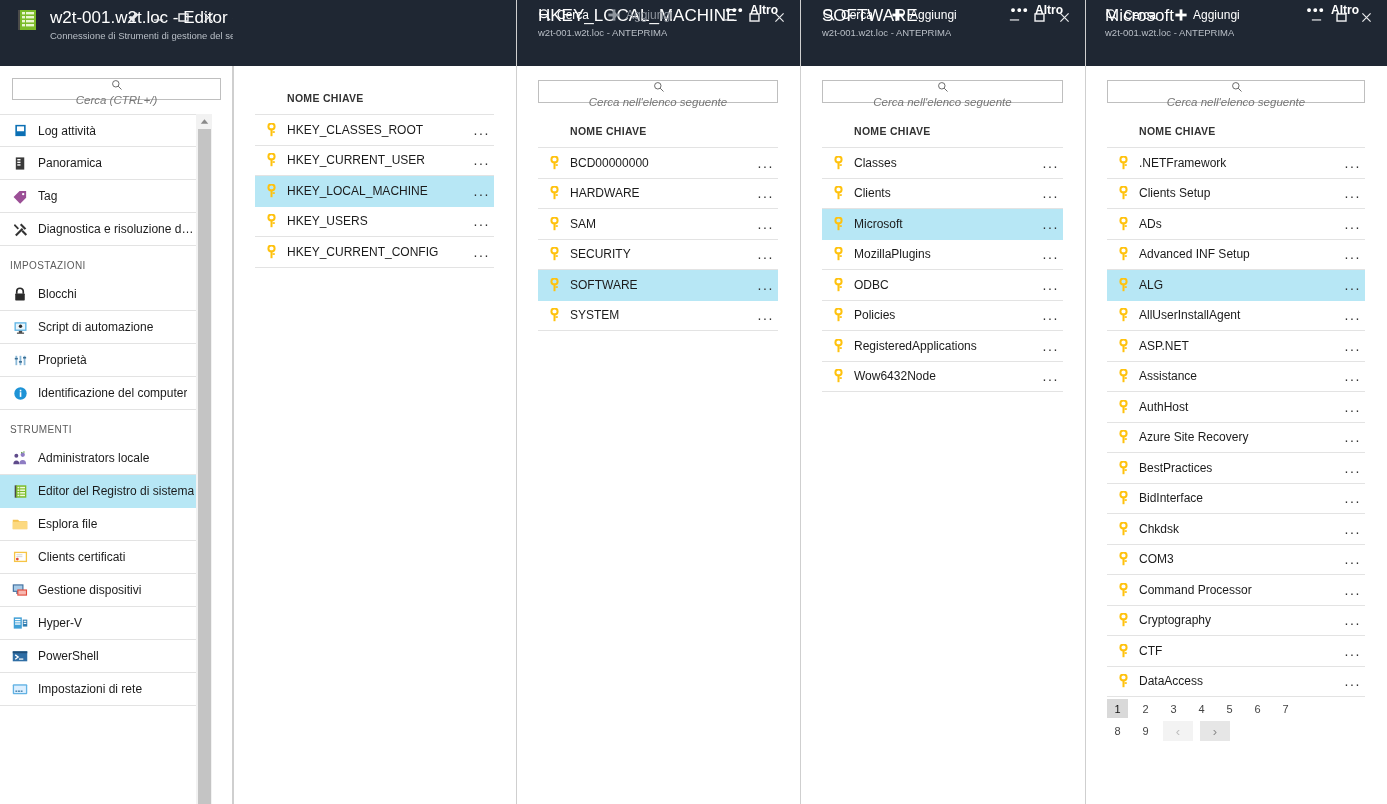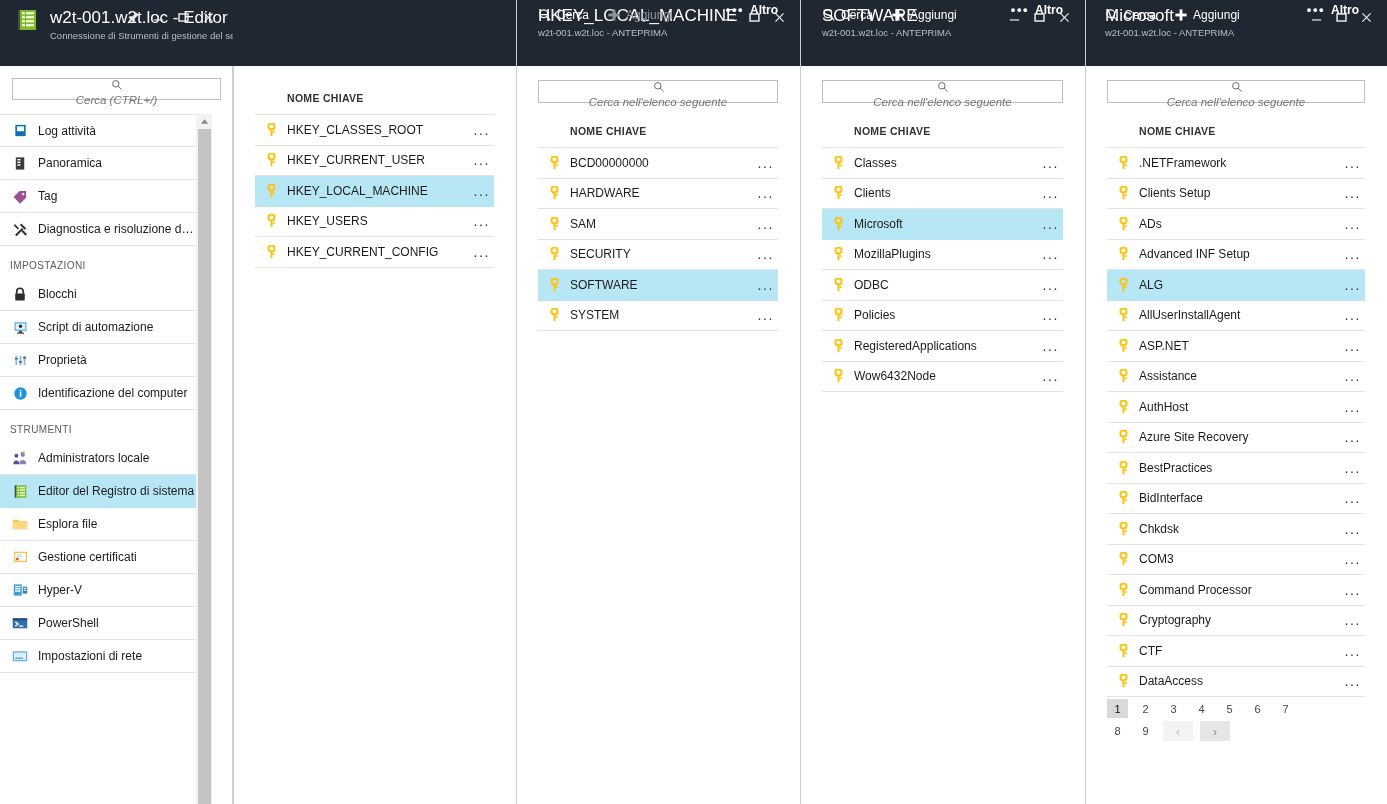--- a/index.html
+++ b/index.html
@@ -308,21 +308,33 @@
           <div class="navitem">
             <span class="ico">
               <svg width="15" height="14" viewBox="0 0 16 14">
                 <rect x="1" y="1.4" width="14" height="11" fill="#f6c445"></rect>
                 <rect x="2.4" y="2.8" width="11.2" height="8.2" fill="#fff"></rect>
                 <rect x="3.6" y="4" width="6.4" height="1.2" fill="#d8d8d8"></rect>
                 <rect x="3.6" y="6" width="6.4" height="1.2" fill="#d8d8d8"></rect>
                 <circle cx="4.6" cy="9.2" r="1.5" fill="#e04a3b"></circle>
               </svg>
             </span>
-            <span class="lbl">Gestione certificati</span>
+            <span class="lbl">Clients certificati</span>
+          </div>
+          <div class="navitem">
+            <span class="ico">
+              <svg width="16" height="14" viewBox="0 0 17 14">
+                <rect x="0.8" y="1" width="11.4" height="8" fill="#3f6e9e"></rect>
+                <rect x="2" y="2.2" width="9" height="5.6" fill="#a8cbe8"></rect>
+                <rect x="4.4" y="9.4" width="4.2" height="1.6" fill="#3f6e9e"></rect>
+                <rect x="5.6" y="6.4" width="10.4" height="6.6" fill="#e14b3c"></rect>
+                <rect x="6.8" y="7.6" width="8" height="4.2" fill="#f7b8b1"></rect>
+              </svg>
+            </span>
+            <span class="lbl">Gestione dispositivi</span>
           </div>
           <div class="navitem">
             <span class="ico">
               <svg width="15" height="14" viewBox="0 0 16 14">
                 <rect x="0.8" y="1" width="8.6" height="12" fill="#3f9fd6"></rect>
                 <rect x="2.2" y="2.6" width="5.8" height="1.4" fill="#fff"></rect>
                 <rect x="2.2" y="5" width="5.8" height="1.4" fill="#fff"></rect>
                 <rect x="2.2" y="7.4" width="5.8" height="1.4" fill="#fff"></rect>
                 <rect x="10.4" y="3.4" width="4.8" height="7.4" fill="#2e7cb0"></rect>
                 <rect x="11.4" y="4.6" width="2.8" height="1.2" fill="#fff"></rect>

